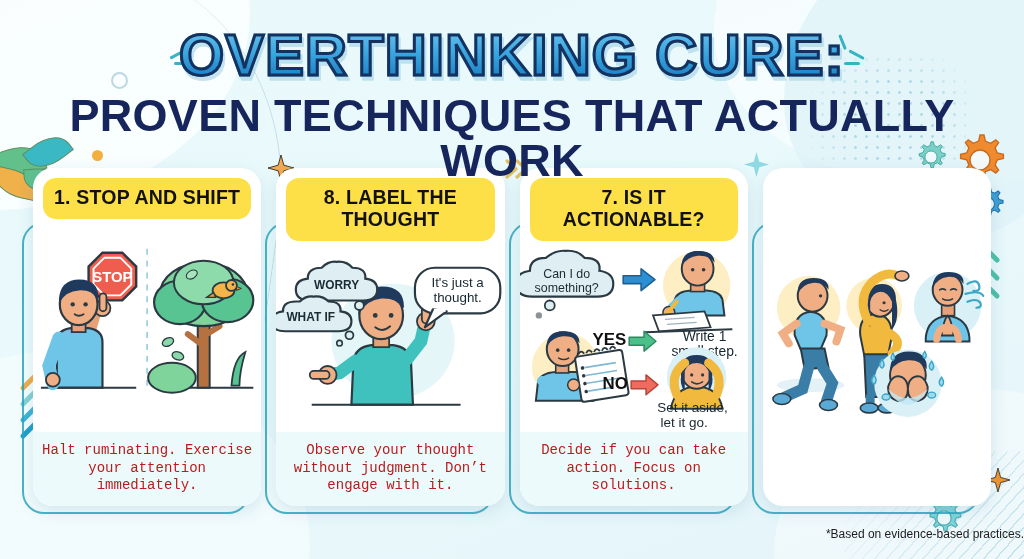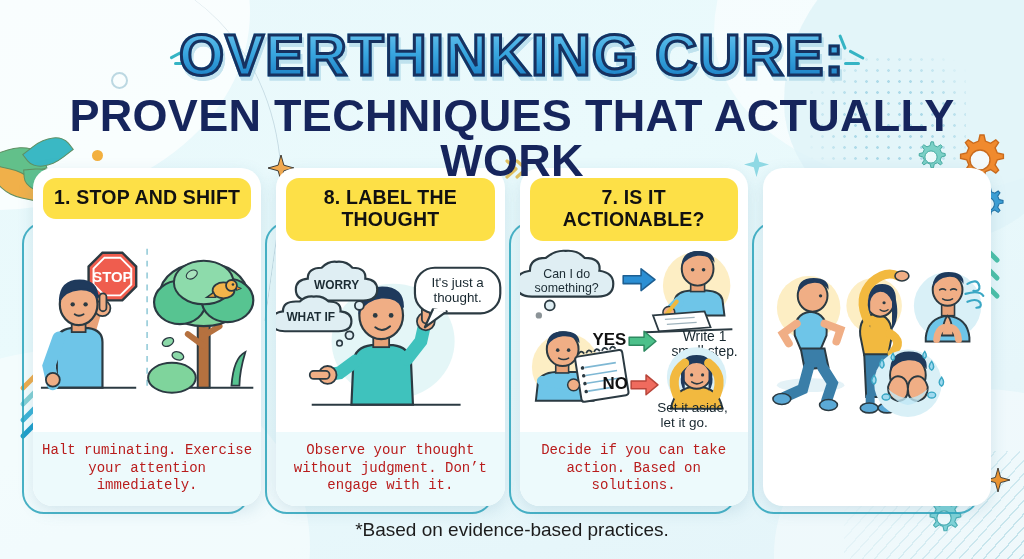--- a/index.html
+++ b/index.html
@@ -76,22 +76,22 @@
   .card-foot { background:#edfafc; padding:10px 8px 11px; text-align:center; }
   .card-foot span { display:block; font-size:14px; color:#b91c1c; line-height:1.26;font-family:Liberation Mono, monospace; }
   .cap { position:absolute; color:#17262e; text-align:center; line-height:1.12; }
 
   
   .sparkle { position:absolute; }
   .chev-stack { position:absolute; }
   .leafwrap { position:absolute; }
   .leaf { position:absolute; border-radius:0 70% 0 70%; border:1.6px solid #5f8f62; }
 
-  .footnote { position:absolute; left:0; right:0; bottom:18px; text-align:center;
-     font-size:19px; color:#1c1c1c; z-index:6; }
+  .footnote { position:absolute; left:0; right:0; bottom:18px; text-align:right;
+     font-size:12px; color:#1c1c1c; z-index:6; }
 </style>
 </head>
 <body>
 
 <div id="stage">
 
   <div class="blob blob-tl"></div>
   <div class="blob blob-tr"></div>
   <div class="blob blob-tr2"></div>
   <div class="blob blob-bl"></div>
@@ -429,21 +429,21 @@
               <path d="M158 146 Q150 126 166 114" stroke="#f2b93f" stroke-width="9" fill="none" stroke-linecap="round"></path>
               <path d="M198 146 Q206 126 190 114" stroke="#f2b93f" stroke-width="9" fill="none" stroke-linecap="round"></path>
             </g>
           </svg>
           <div class="cap" style="left:0; right:6px; bottom:2px; font-size:13.5px;">
             <span style="display:block; text-align:right; padding-right:14px;">Set it aside,</span>
             <span style="display:block; text-align:right; padding-right:34px;">let it go.</span>
           </div>
         </div>
         <div class="card-foot">
-          <span>Decide if you can take action. Based on solutions.</span>
+          <span>Decide if you can take action. Focus on solutions.</span>
         </div>
       </div>
     </div>
 
     <div class="card-wrap">
       <div class="card-accent"></div>
       <div class="card">
         <div class="card-art">
           <svg viewBox="0 0 230 175" width="100%" height="100%" preserveAspectRatio="xMidYMid meet">
 

